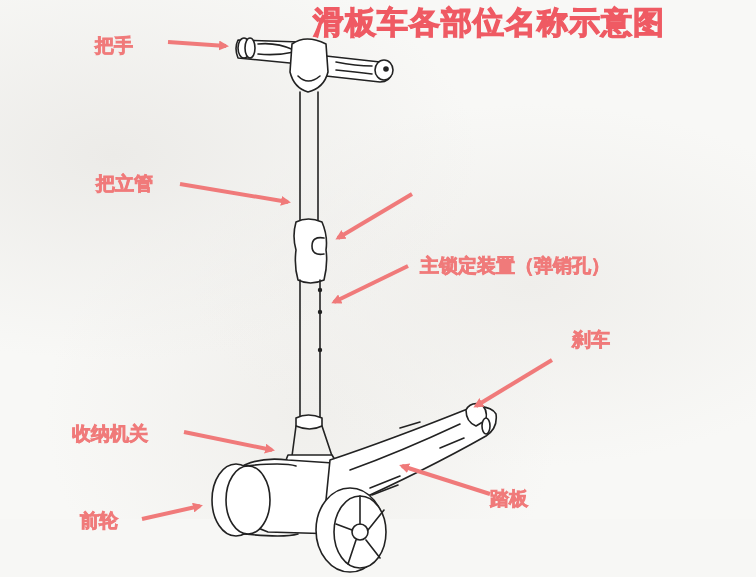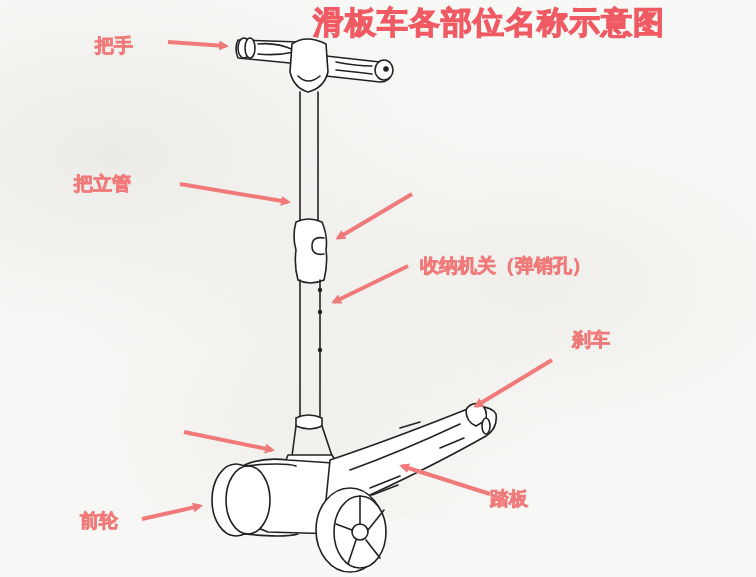--- a/index.html
+++ b/index.html
@@ -104,19 +104,20 @@
       <line x1="412" y1="194" x2="338" y2="238" marker-end="url(#ah)"></line>
       <line x1="408" y1="266" x2="334" y2="302" marker-end="url(#ah)"></line>
       <line x1="552" y1="360" x2="476" y2="406" marker-end="url(#ah)"></line>
       <line x1="184" y1="432" x2="272" y2="450" marker-end="url(#ah)"></line>
       <line x1="490" y1="494" x2="402" y2="466" marker-end="url(#ah)"></line>
       <line x1="142" y1="519" x2="200" y2="506" marker-end="url(#ah)"></line>
     </g>
   </svg>
 
   <div class="lbl" style="left:95px;top:33px;">把手</div>
-  <div class="lbl" style="left:74px;top:171px;">把立管</div>
-  <div class="lbl" style="left:420px;top:253px;">收纳机关（弹销孔）</div>
+  <div class="lbl" style="left:96px;top:171px;">把立管</div>
+  <div class="lbl" style="left:420px;top:253px;">主锁定装置（弹销孔）</div>
   <div class="lbl" style="left:542px;top:327px;margin-left:30px;">刹车</div>
+  <div class="lbl" style="left:72px;top:421px;">收纳机关</div>
   <div class="lbl" style="left:490px;top:486px;">踏板</div>
   <div class="lbl" style="left:80px;top:508px;">前轮</div>
 
 </div>
 
 </body></html>

